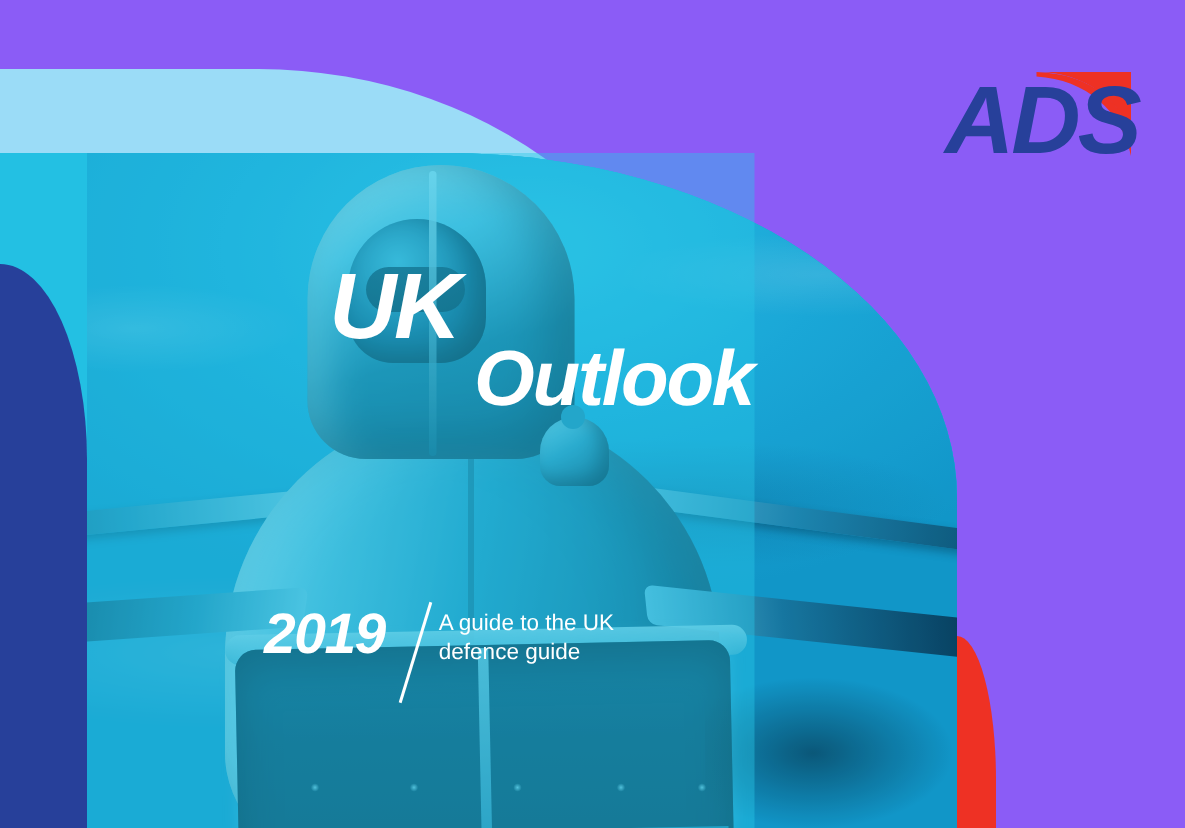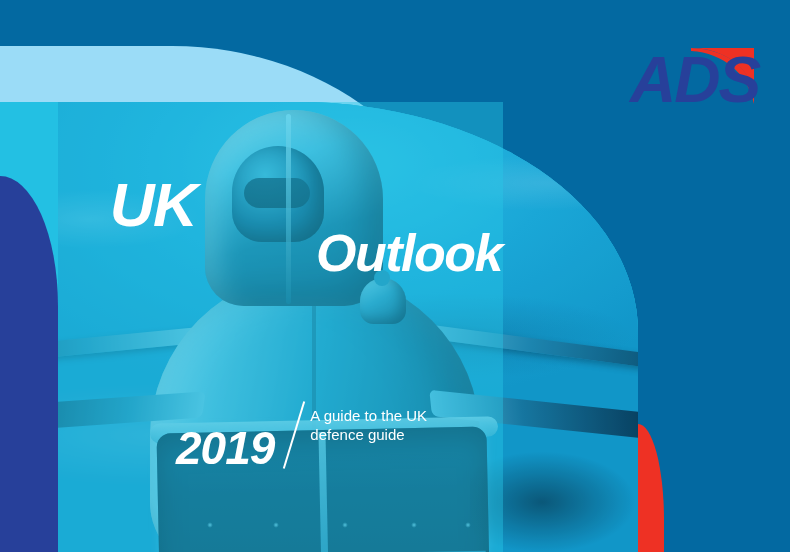--- a/index.html
+++ b/index.html
@@ -9,21 +9,21 @@
   }
   body {
     font-family: "Liberation Sans", sans-serif;
   }
 
   .cover {
     position: relative;
     width: 790px;
     height: 552px;
     overflow: hidden;
-    background: #0369a1;
+    background: #8b5cf6;
   }
   .band-lightblue-curve {
     position: absolute;
     left: 0;
     top: 46px;
     width: 472px;
     height: 260px;
     background: #9bdcf7;
     border-top-right-radius: 300px 260px;
     -webkit-clip-path: inset(0 0 157px 0);
@@ -326,39 +326,39 @@
     pointer-events: none;
   }
   .title-line {
     display: block;
     color: #ffffff;
     font-weight: bold;
     font-style: italic;
     letter-spacing: -1.5px;
     line-height: .86;
   }
-  .t1 { font-size: 62px; padding-right: 210px; text-align: center; }
+  .t1 { font-size: 62px; padding-right: 210px; }
   .t2 { font-size: 62px; padding-right: 82px; }
   .t3 { font-size: 52px; padding-right: 14px; }
 
   .sub-block {
     position: absolute;
     left: 176px;
     top: 404px;
     display: flex;
     align-items: flex-start;
   }
   .year {
     color: #ffffff;
-    font-size: 46px;
+    font-size: 38px;
     font-weight: bold;
     font-style: italic;
     letter-spacing: -1px;
     line-height: 1;
-    margin-top: 21px;
+    margin-top: 0;
   }
   .slash {
     width: 36px;
     height: 66px;
     position: relative;
   }
   .slash::before {
     content: "";
     position: absolute;
     left: 19px;

